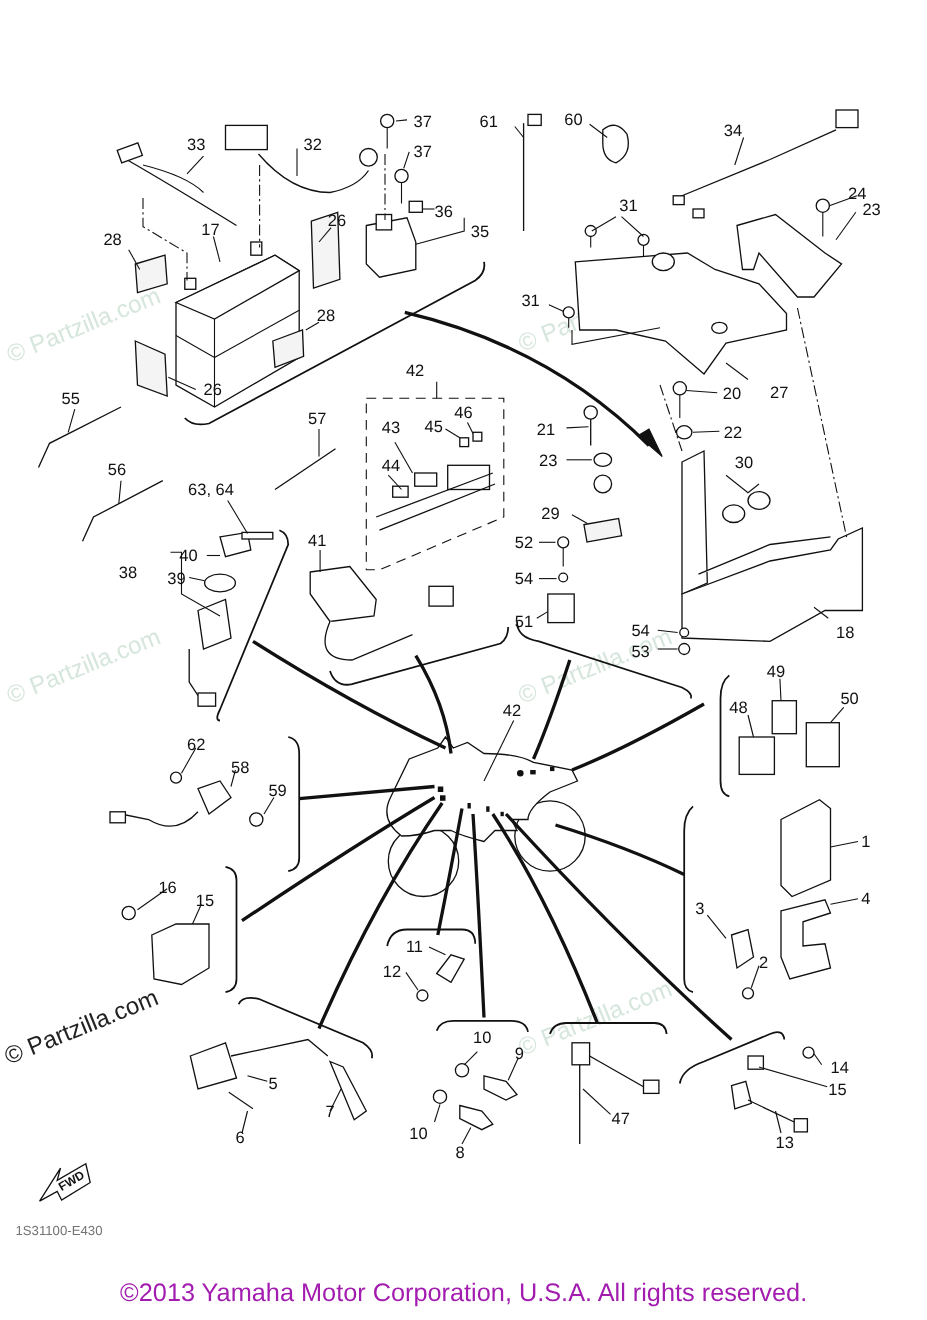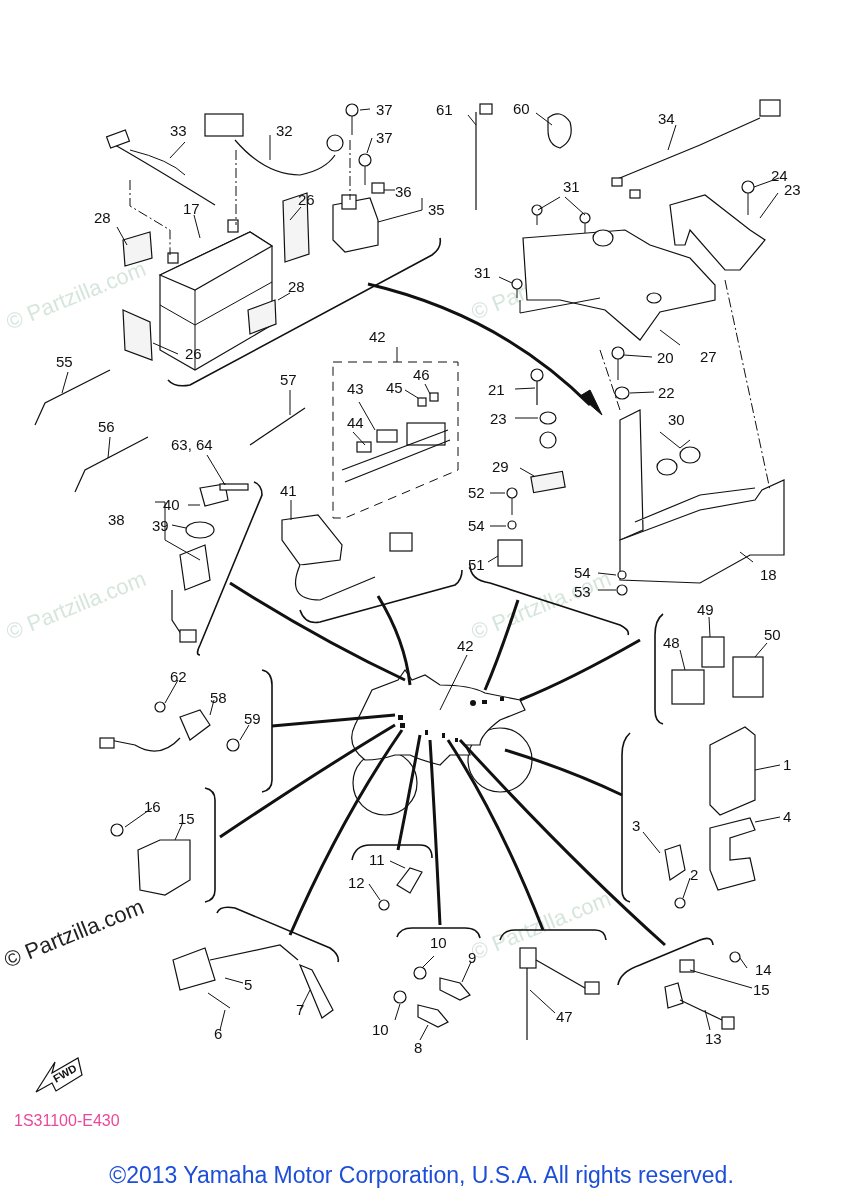--- a/index.html
+++ b/index.html
@@ -8,22 +8,22 @@
   .callout { font-family: "Liberation Sans", sans-serif; font-size: 15px; fill: #111; }
   .leader { stroke: #111; stroke-width: 1; fill: none; }
   .part { stroke: #111; stroke-width: 1.2; fill: #fff; }
   .partfill { stroke: #111; stroke-width: 1.2; fill: #f4f4f4; }
   .dash { stroke: #111; stroke-width: 1; fill: none; stroke-dasharray: 9 6; }
   .dashdot { stroke: #111; stroke-width: 1; fill: none; stroke-dasharray: 10 3 2 3; }
   .bracket { stroke: #111; stroke-width: 1.6; fill: none; }
   .thick { stroke: #111; stroke-width: 3; fill: none; }
   .watermark { font-family: "Liberation Sans", sans-serif; font-size: 22px; fill: #d6e6dc; }
   .watermark-dark { font-family: "Liberation Sans", sans-serif; font-size: 22px; fill: #222; }
-  #diagram-code { position: absolute; left: 14px; top: 1112px; font-size: 16px; color: #ec4899; }
-  #copyright { position: absolute; left: 0; width: 843px; top: 1162px; text-align: center; font-size: 23px; color: #1d4ed8; }
+  #diagram-code { position: absolute; left: 14px; top: 1112px; font-size: 12px; color: #737373; }
+  #copyright { position: absolute; left: 0; width: 843px; top: 1162px; text-align: center; font-size: 23px; color: #a21caf; }
 </style>
 </head>
 <body>
 
 <svg id="diagram" viewBox="0 0 843 1200" xmlns="http://www.w3.org/2000/svg">
 
   <text class="watermark" transform="translate(10,330) rotate(-22)">© Partzilla.com</text>
   <text class="watermark" transform="translate(475,320) rotate(-22)">© Partzilla.com</text>
   <text class="watermark" transform="translate(10,640) rotate(-22)">© Partzilla.com</text>
   <text class="watermark" transform="translate(475,640) rotate(-22)">© Partzilla.com</text>

